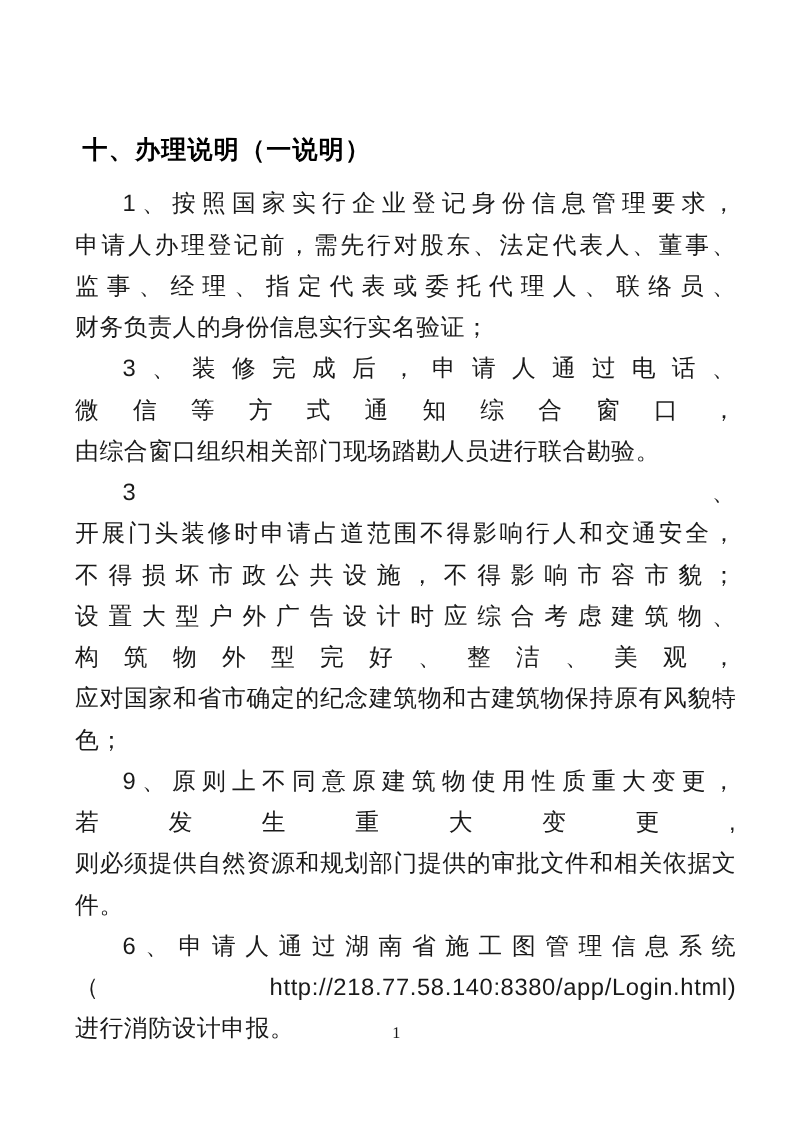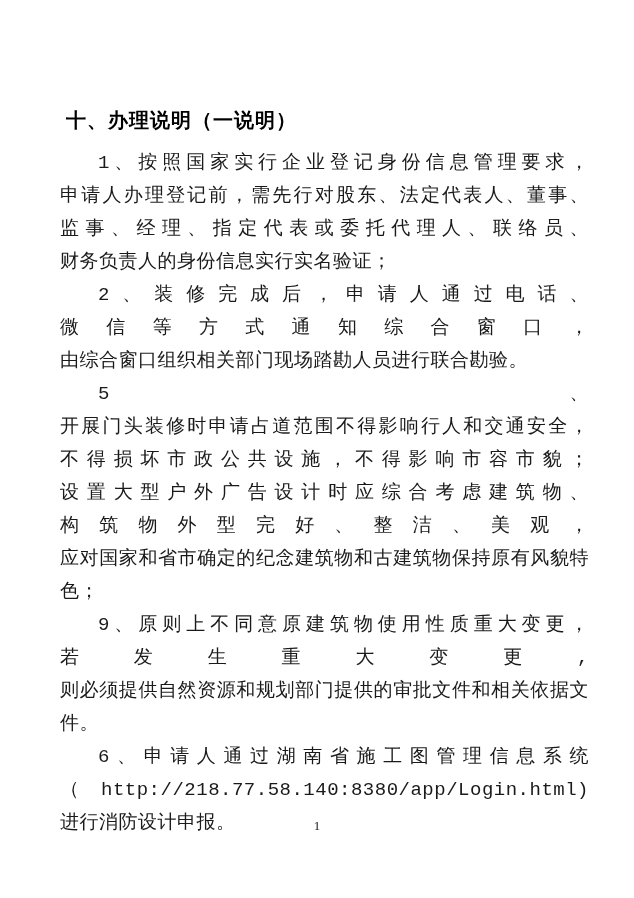--- a/index.html
+++ b/index.html
@@ -25,21 +25,21 @@
     margin: 0 0 13px 6px;
     font-family: "Liberation Sans", "DejaVu Sans", sans-serif;
     font-weight: bold;
     font-size: 20px;
     line-height: 28px;
     color: #000000;
     letter-spacing: 1px;
   }
   .body-text p {
     margin: 0;
-    font-family: Liberation Mono, monospace;
+    font-family: Liberation Sans, sans-serif;
     font-size: 19px;
     line-height: 33px;
     text-indent: 2em;
     text-align: justify;
     text-justify: inter-character;
     letter-spacing: 0.5px;
     word-break: keep-all;
     overflow-wrap: anywhere;
   }
   .page-number {
@@ -54,21 +54,21 @@
   }
 </style>
 </head>
 <body>
 
 <div class="page">
   <div class="content">
     <h1 class="heading">十、办理说明（一说明）</h1>
     <div class="body-text">
       <p>1、按照国家实行企业登记身份信息管理要求，申请人办理登记前，需先行对股东、法定代表人、董事、监事、经理、指定代表或委托代理人、联络员、财务负责人的身份信息实行实名验证；</p>
-      <p>2、装修完成后，申请人通过电话、微信等方式通知综合窗口，由综合窗口组织相关部门现场踏勘人员进行联合勘验。</p>
-      <p>5、开展门头装修时申请占道范围不得影响行人和交通安全，不得损坏市政公共设施，不得影响市容市貌；设置大型户外广告设计时应综合考虑建筑物、构筑物外型完好、整洁、美观，应对国家和省市确定的纪念建筑物和古建筑物保持原有风貌特色；</p>
+      <p>3、装修完成后，申请人通过电话、微信等方式通知综合窗口，由综合窗口组织相关部门现场踏勘人员进行联合勘验。</p>
+      <p>3、开展门头装修时申请占道范围不得影响行人和交通安全，不得损坏市政公共设施，不得影响市容市貌；设置大型户外广告设计时应综合考虑建筑物、构筑物外型完好、整洁、美观，应对国家和省市确定的纪念建筑物和古建筑物保持原有风貌特色；</p>
       <p>9、原则上不同意原建筑物使用性质重大变更，若发生重大变更,则必须提供自然资源和规划部门提供的审批文件和相关依据文件。</p>
       <p>6、申请人通过湖南省施工图管理信息系统（http://218.77.58.140:8380/app/Login.html)进行消防设计申报。</p>
 
     </div>
   </div>
   <div class="page-number">1</div>
 </div>
 
 </body></html>

